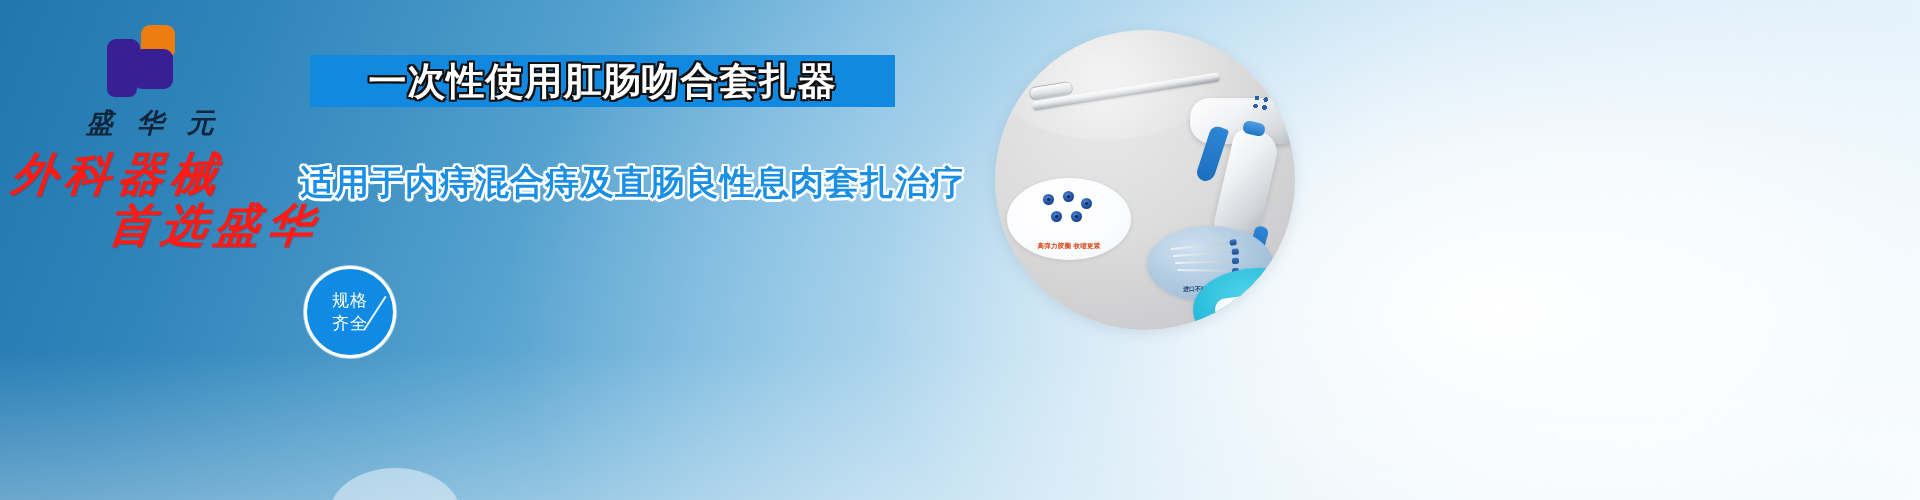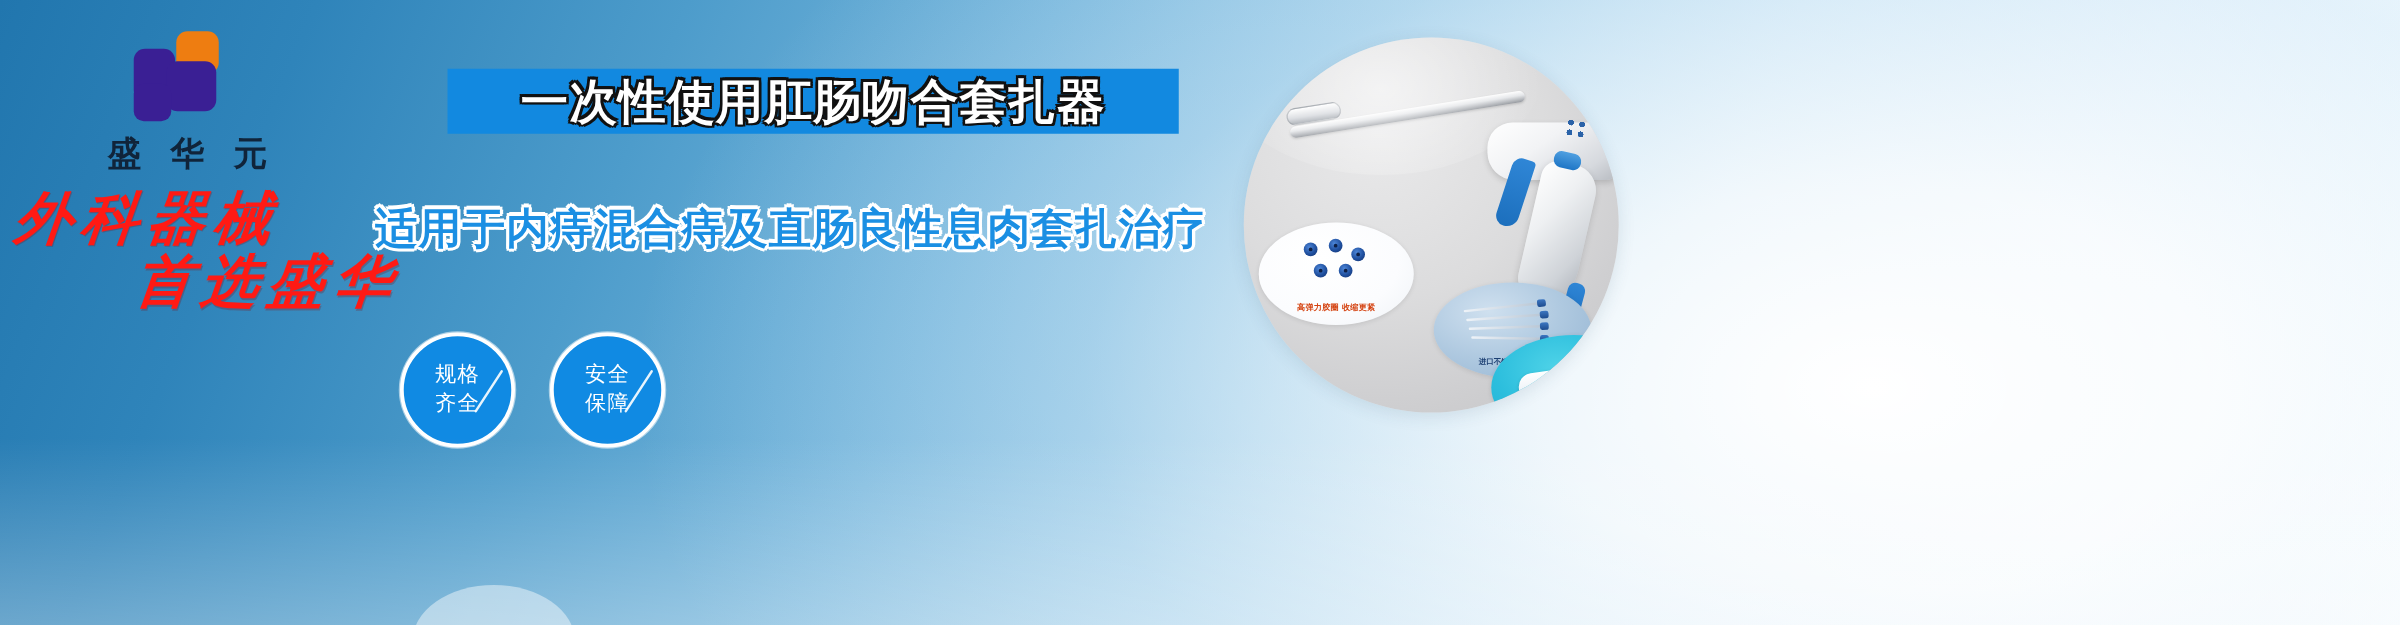--- a/index.html
+++ b/index.html
@@ -31,21 +31,21 @@
 
   
   #banner::after{
     content:"";
     position:absolute; left:0; bottom:0; width:100%; height:150px;
     background:linear-gradient(to top, rgba(255,255,255,0.30), rgba(255,255,255,0));
     pointer-events:none;
   }
 
   
-  #logo-block { position:absolute; left:60px; top:25px; width:180px; text-align:center; }
+  #logo-block { position:absolute; left:60px; top:25px; width:180px; text-align:center;font-style:italic; }
   .logo-mark { position:relative; width:86px; height:76px; margin:0 auto; }
   .lm { position:absolute; border-radius:9px; }
   .lm-a { left:34px; top:0px;  width:34px; height:34px; background:#ee7d11; }
   .lm-b { left:0px;  top:14px; width:33px; height:42px; background:#3a1f94; }
   .lm-c { left:26px; top:24px; width:40px; height:40px; background:#3a1f94; }
   .lm-d { left:0px;  top:42px; width:30px; height:30px; background:#3a1f94; border-radius:8px;}
   .logo-name {
     margin-top:4px;
     font-size:27px; font-weight:700; letter-spacing:7px;
     color:#10243a; text-indent:7px;
@@ -62,21 +62,21 @@
     text-shadow:1px 1px 0 rgba(140,0,0,0.25);
     transform:skewX(-6deg);
   }
   .slogan-line.second { margin-left:96px; margin-top:2px; }
 
   
   #title-plate {
     position:absolute; left:310px; top:55px;
     width:585px; height:52px;
     background:#1289e0;
-    display:flex; align-items:center; justify-content:center;margin-left:48px;
+    display:flex; align-items:center; justify-content:center;
   }
   #title-plate .title-text {
     font-size:38px; font-weight:700; color:#ffffff;
     letter-spacing:1px; white-space:nowrap;
     font-family:"DejaVu Sans","Liberation Sans",sans-serif;
     text-shadow:
       -2px 0 0 #111, 2px 0 0 #111, 0 -2px 0 #111, 0 2px 0 #111,
       -2px -2px 0 #111, 2px -2px 0 #111, -2px 2px 0 #111, 2px 2px 0 #111;
   }
 
@@ -87,22 +87,22 @@
     color:#1b8fe3; letter-spacing:1px; white-space:nowrap;
     font-family:"DejaVu Sans","Liberation Sans",sans-serif;
     text-shadow:
       -2.5px 0 0 #fff, 2.5px 0 0 #fff, 0 -2.5px 0 #fff, 0 2.5px 0 #fff,
       -2px -2px 0 #fff, 2px -2px 0 #fff, -2px 2px 0 #fff, 2px 2px 0 #fff;
     text-align: right;
   }
 
   
   #features {
-    position:absolute; left:320px; top:266px;
-    display:flex; gap:28px;
+    position:absolute; left:304px; top:266px;
+    display:flex; gap:42px;
   }
   .feature {
     position:relative;
     width:92px; height:92px; border-radius:50%;
     background:#108ae3;
     border:3px solid #ffffff;
     box-shadow:0 0 0 1px rgba(255,255,255,0.55);
     display:flex; flex-direction:column;
     align-items:center; justify-content:center;
     color:#ffffff;
@@ -307,25 +307,20 @@
     <span class="title-text">一次性使用肛肠吻合套扎器</span>
   </div>
 
   <div id="subtitle">适用于内痔混合痔及直肠良性息肉套扎治疗</div>
 
   <div id="features">
     <div class="feature">
       <span class="slash"></span>
       <span class="f-line">规格</span>
       <span class="f-line">齐全</span>
-    </div>
-    <div class="feature">
-      <span class="slash"></span>
-      <span class="f-line">安全</span>
-      <span class="f-line">保障</span>
     </div>
   </div>
 
   <div id="product-disc">
 
     <span class="gun-tip"></span>
     <span class="gun-barrel"></span>
     <span class="gun-head"></span>
     <span class="gun-dots"></span>
     <span class="gun-trigger"></span>

